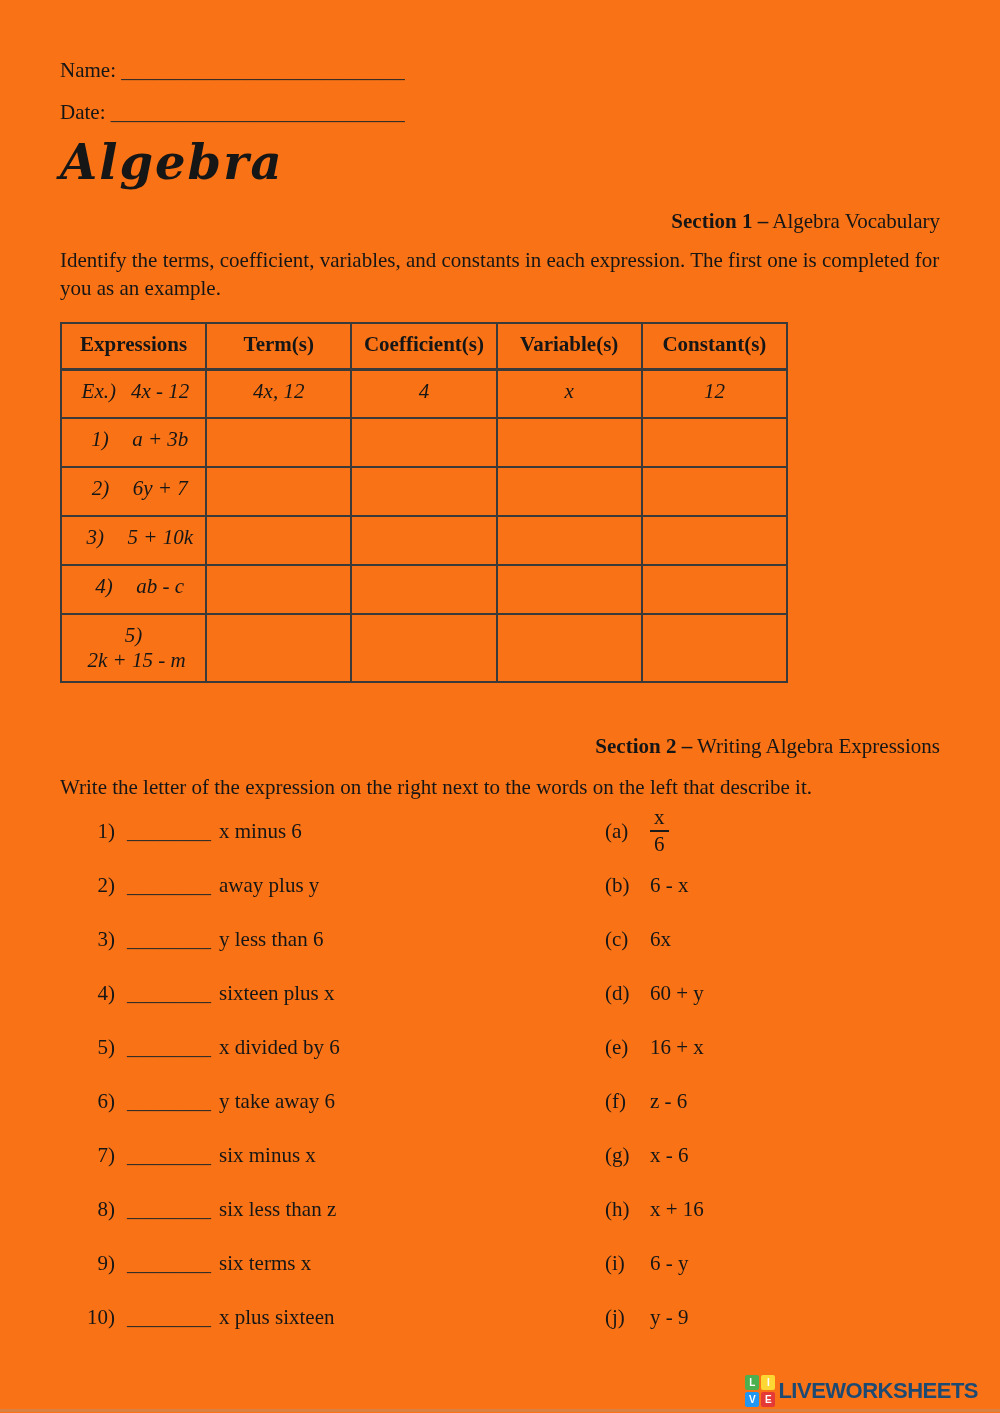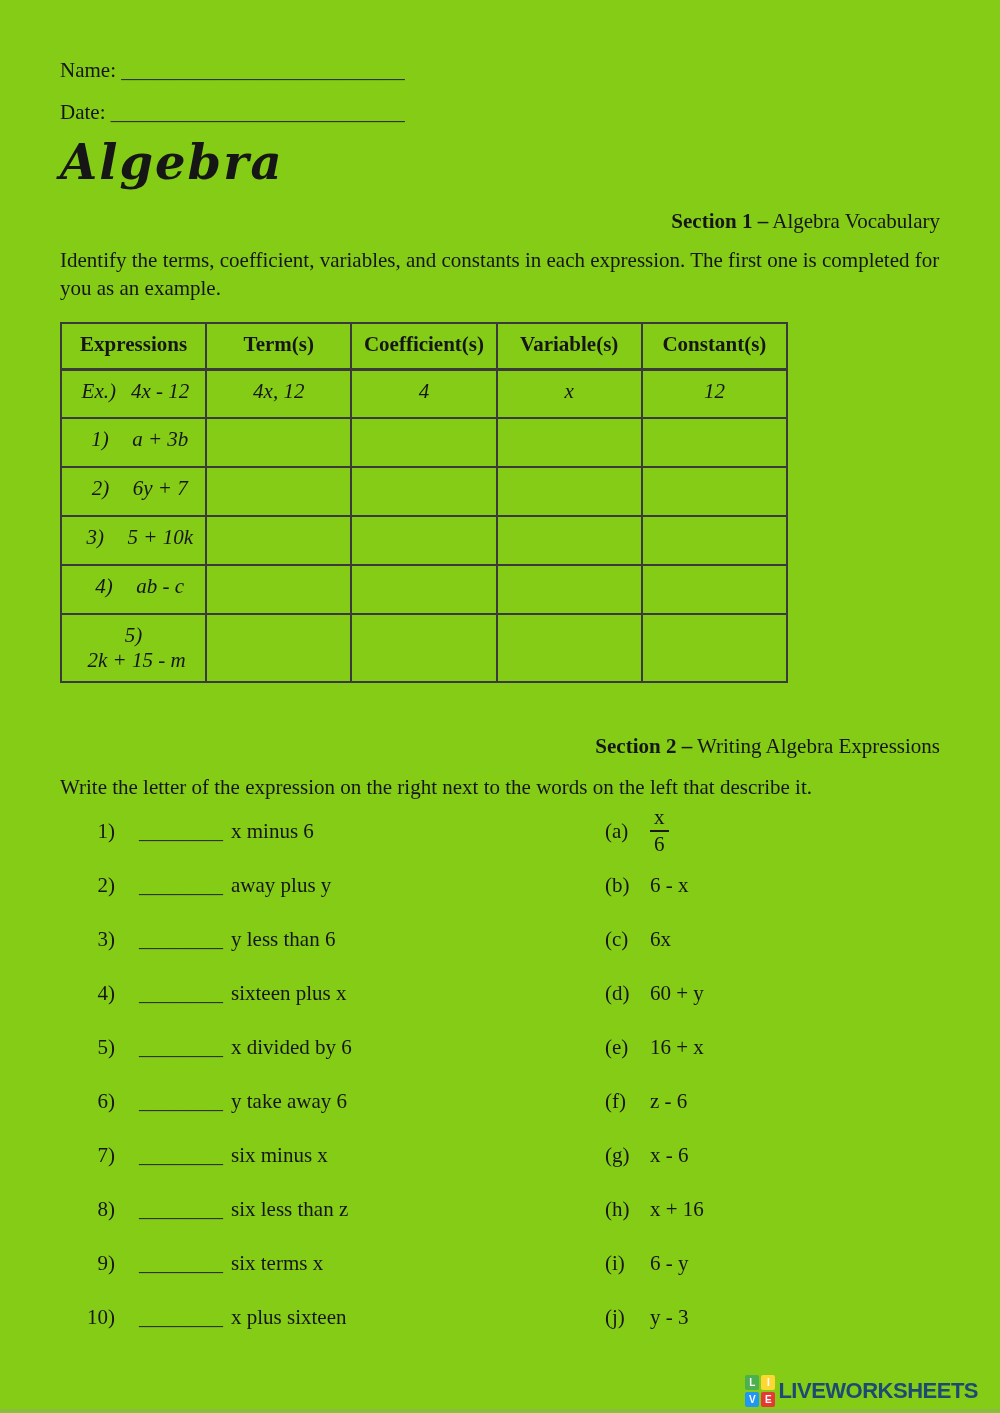--- a/index.html
+++ b/index.html
@@ -1,21 +1,21 @@
 <!DOCTYPE html>
 <html><head>
 <meta charset="utf-8">
 <style>
   * { margin:0; padding:0; box-sizing:border-box; }
   html,body { background:#e8e8e8; }
   .page {
     position:relative;
     width:1000px; height:1413px;
     margin:0 auto;
-    background:#84cc16;
+    background:#f97316;
     color:#161616;
     font-family:"Liberation Serif","DejaVu Serif",serif;
     font-size:21px;
     overflow:hidden;
   }
   .content { padding:58px 60px 0 60px; }
 
   
   .fill-line-row { line-height:24px; }
   .fill-line-row + .fill-line-row { margin-top:18px; }
@@ -55,21 +55,21 @@
   }
   table.vocab td { height:49px; text-align:center;font-style:italic; }
   td.expr-cell { text-align:left; padding-left:8px; }
   .row-num { display:inline-block; min-width:42px; }
   .row-expr { display:inline-block; margin-left:6px; }
 
   
   .match-list { margin-top:18px; }
   .match-row { display:flex; align-items:flex-start; height:54px; }
   .m-num { width:55px; text-align:right; flex:none; }
-  .m-blank { margin-left:24px; white-space:pre; color:#2a2a2a; flex:none; }
+  .m-blank { margin-left:12px; white-space:pre; color:#2a2a2a; flex:none; }
   .m-phrase { margin-left:8px; }
   .m-right { margin-left:auto; width:335px; display:flex; flex:none; }
   .m-letter { width:45px; flex:none; }
   .fraction {
     display:inline-block; text-align:center;
     line-height:24px; margin-top:-14px;
   }
   .fraction .fnum { display:block; border-bottom:2px solid #1a1a1a; padding:0 4px 1px 4px; }
   .fraction .fden { display:block; }
 
@@ -298,21 +298,21 @@
           <span>6 - y</span>
         </span>
       </div>
 
       <div class="match-row">
         <span class="m-num">10)</span>
         <span class="m-blank">________</span>
         <span class="m-phrase">x plus sixteen</span>
         <span class="m-right">
           <span class="m-letter">(j)</span>
-          <span>y - 3</span>
+          <span>y - 9</span>
         </span>
       </div>
 
     </div>
   </div>
 
   <div class="logo">
     <span class="logo-grid">
       <span class="tile tile-l">L</span>
       <span class="tile tile-i">I</span>

